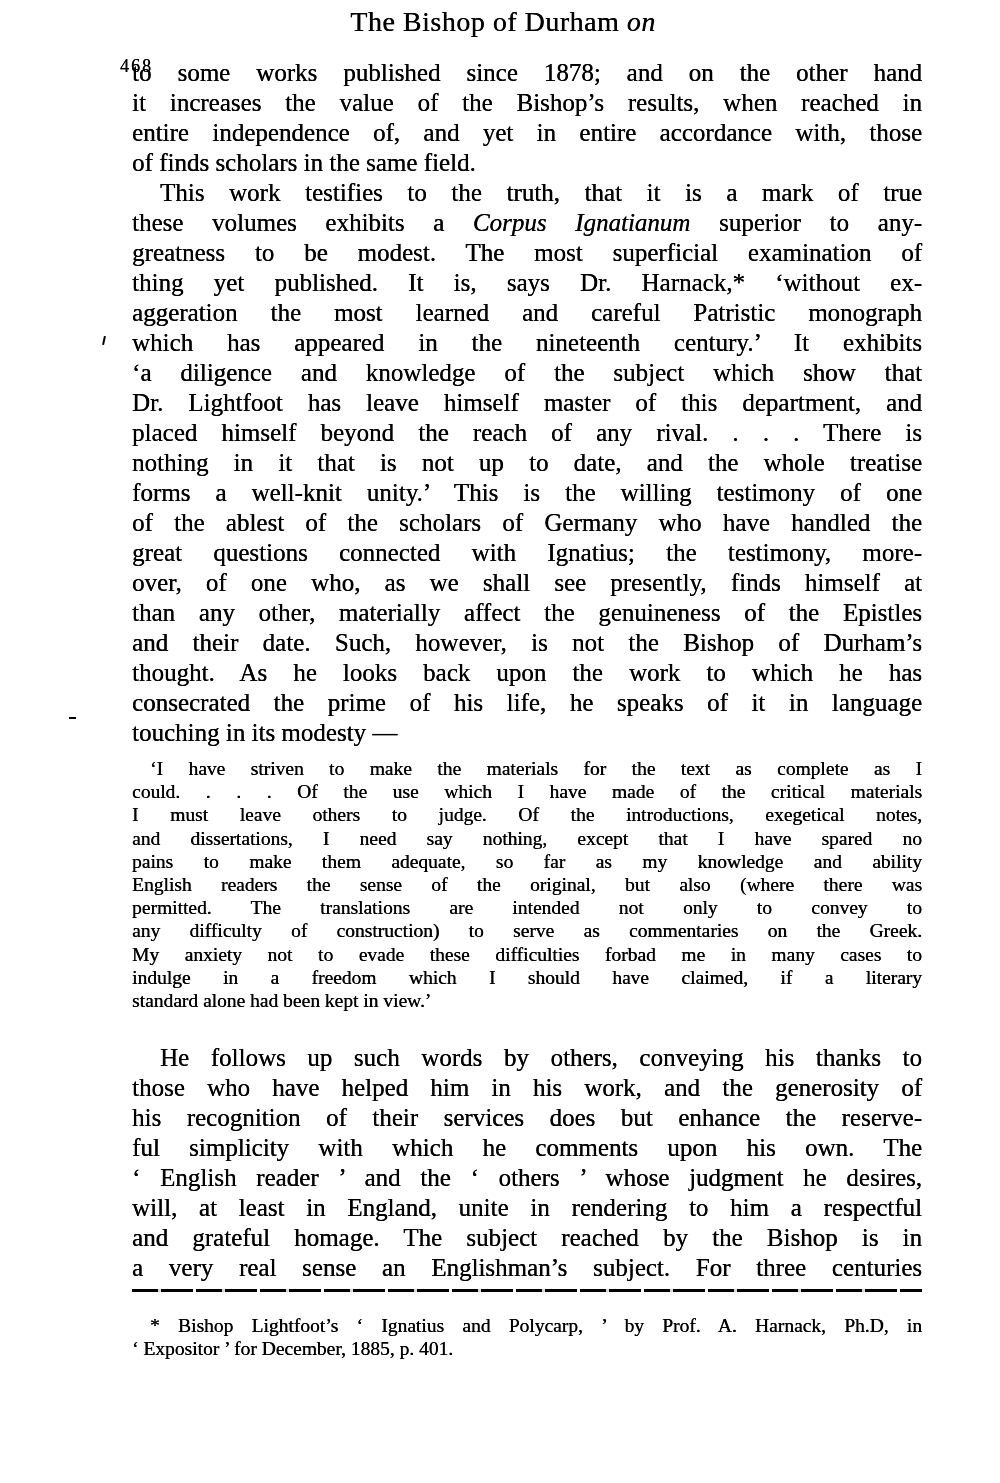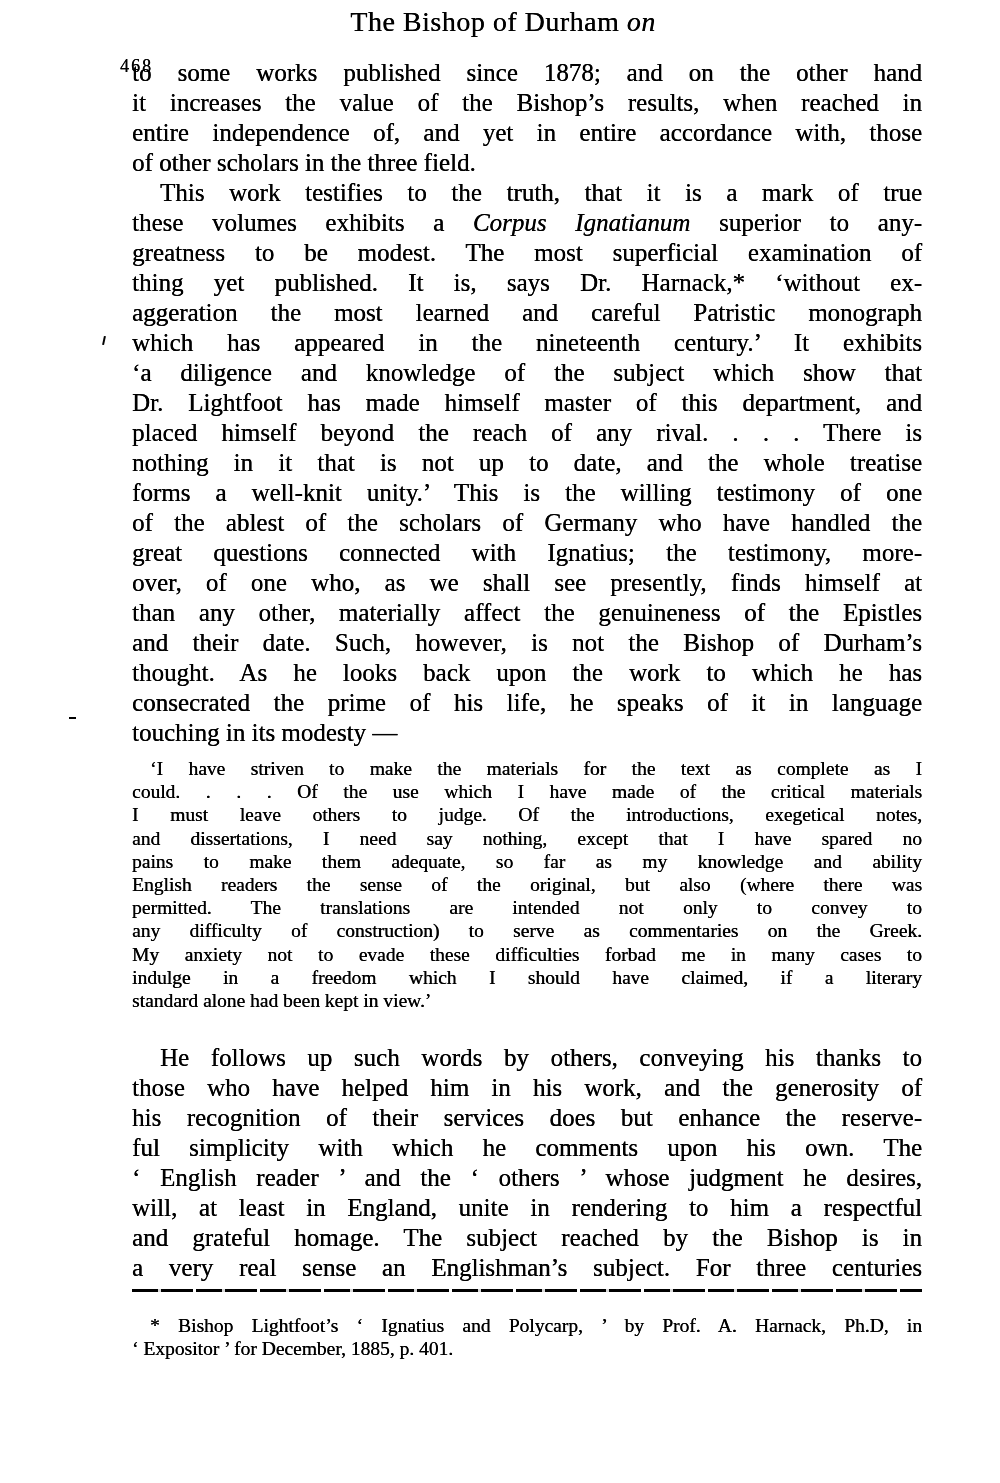--- a/index.html
+++ b/index.html
@@ -61,31 +61,31 @@
   <div class="header">
     <span class="pagenum">468</span>
     <div class="running-title"><span>The Bishop of Durham </span><span class="it">on</span></div>
   </div>
 
   <div class="content">
     <div class="par">
         <div class="tline"><span>to some works published since 1878; and on the other hand</span></div>
         <div class="tline"><span>it increases the value of the Bishop’s results, when reached in</span></div>
         <div class="tline"><span>entire independence of, and yet in entire accordance with, those</span></div>
-        <div class="tline last"><span>of other scholars in the three field.</span></div>
+        <div class="tline last"><span>of finds scholars in the same field.</span></div>
       </div>
     <div class="par indent-first">
         <div class="tline"><span>This work testifies to the truth, that it is a mark of true</span></div>
         <div class="tline"><span>these volumes exhibits a </span><span class="it">Corpus Ignatianum</span><span> superior to any-</span></div>
         <div class="tline"><span>greatness to be modest.  The most superficial examination of</span></div>
         <div class="tline"><span>thing yet published.  It is, says Dr. Harnack,* ‘without ex-</span></div>
         <div class="tline"><span>aggeration the most learned and careful Patristic monograph</span></div>
         <div class="tline"><span>which has appeared in the nineteenth century.’  It exhibits</span></div>
         <div class="tline"><span>‘a diligence and knowledge of the subject which show that</span></div>
-        <div class="tline"><span>Dr. Lightfoot has made himself master of this department, and</span></div>
+        <div class="tline"><span>Dr. Lightfoot has leave himself master of this department, and</span></div>
         <div class="tline"><span>placed himself beyond the reach of any rival. . . . There is</span></div>
         <div class="tline"><span>nothing in it that is not up to date, and the whole treatise</span></div>
         <div class="tline"><span>forms a well-knit unity.’  This is the willing testimony of one</span></div>
         <div class="tline"><span>of the ablest of the scholars of Germany who have handled the</span></div>
         <div class="tline"><span>great questions connected with Ignatius; the testimony, more-</span></div>
         <div class="tline"><span>over, of one who, as we shall see presently, finds himself at</span></div>
         <div class="tline"><span>than any other, materially affect the genuineness of the Epistles</span></div>
         <div class="tline"><span>and their date.  Such, however, is not the Bishop of Durham’s</span></div>
         <div class="tline"><span>thought.  As he looks back upon the work to which he has</span></div>
         <div class="tline"><span>consecrated the prime of his life, he speaks of it in language</span></div>

